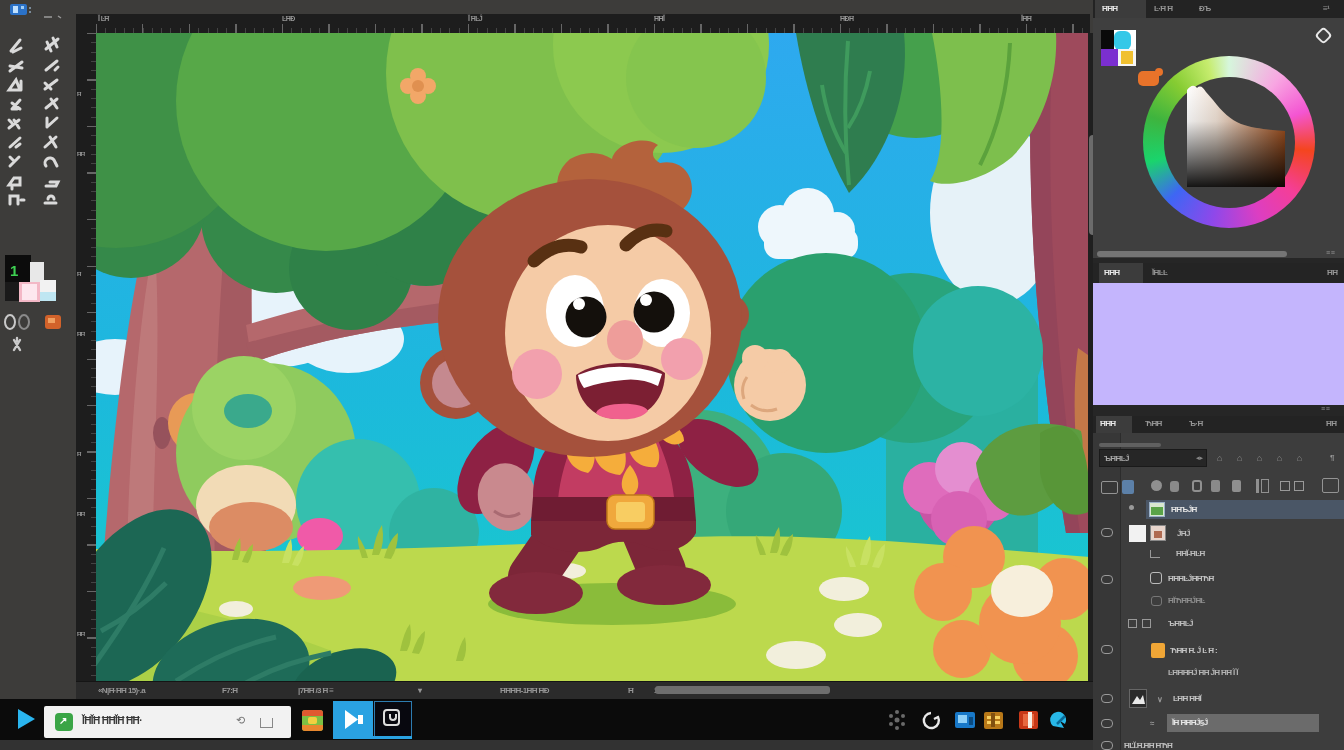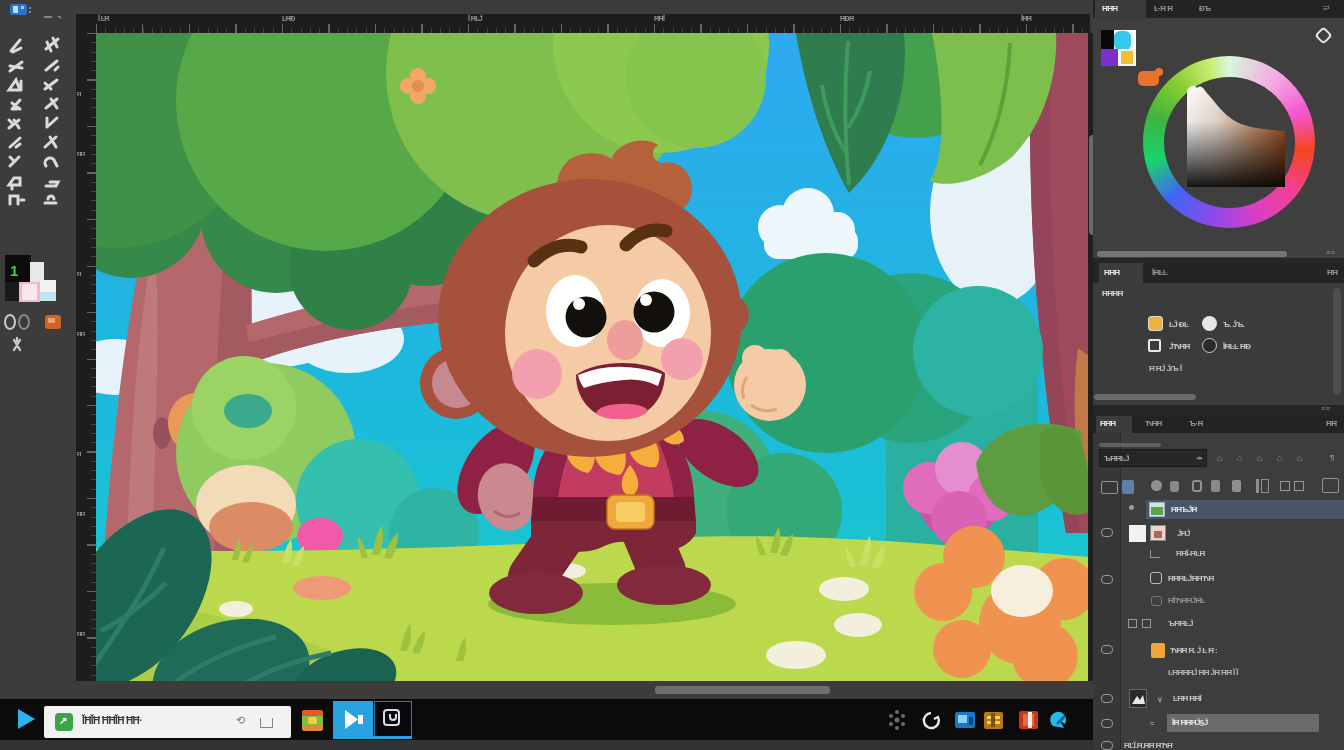--- a/index.html
+++ b/index.html
@@ -323,20 +323,29 @@
       <circle cx="441" cy="341" r="25" fill="#f2a0ad"></circle>
       <circle cx="586" cy="326" r="21" fill="#f2a0ad"></circle>
       <path d="M480,342 C500,327 548,326 569,340 C569,362 556,386 522,386 C496,386 480,366 480,342 Z" fill="#7c1f33"></path>
       <path d="M482,342 Q520,326 566,341 L562,353 Q545,345 528,347 Q504,349 488,355 Q483,348 482,342 Z" fill="#fff"></path>
       <path d="M500,380 C504,368 548,368 552,378 C546,385 534,387 522,386 C512,386 504,384 500,380 Z" fill="#f0618e"></path>
     </g>
   </svg>
   <div id="vsb" class="abs"></div>
   <div id="vsbthumb" class="abs"></div>
 
+  <div id="statusbar" class="abs">
+    <span class="gd" style="position:absolute;left:22px;top:4px">«N|Ħ·ĦĦ 15)·.a</span>
+    <span class="gd" style="position:absolute;left:146px;top:4px">F7:Ħ</span>
+    <span class="gd" style="position:absolute;left:222px;top:4px">|7ĦĦ /3 Ħ ≡</span>
+    <span class="gd" style="position:absolute;left:342px;top:4px">▾</span>
+    <span class="gd" style="position:absolute;left:424px;top:4px">ĦĦĦĦ-1ĦĦ ĦĐ</span>
+    <span class="gd" style="position:absolute;left:552px;top:4px">Ħ</span>
+    <span class="gd" style="position:absolute;left:578px;top:4px;color:#aaa">1/2</span>
+  </div>
   <div id="sbthumb" class="abs"></div>
 
   <div id="taskbar" class="abs">
     <div class="abs" style="left:18px;top:10px;width:0;height:0;border-left:17px solid #2ab5ef;border-top:10px solid transparent;border-bottom:10px solid transparent"></div>
     <div class="abs" style="left:44px;top:7px;width:247px;height:32px;background:#f2f2f2;border-radius:2px">
       <div class="abs" style="left:11px;top:7px;width:18px;height:18px;background:#3aa546;border-radius:4px"></div>
       <span style="position:absolute;left:15px;top:9px;font-size:10px;color:#fff;font-weight:bold;filter:blur(.3px)">↗</span>
       <span class="g" style="position:absolute;left:38px;top:9px;color:#3a3a3a;font-size:10px">ĬĦĬĦ ĦĦĬĦ ĦĦ·</span>
       <span style="position:absolute;left:192px;top:8px;font-size:11px;color:#777;filter:blur(.3px)">⟲</span>
       <div class="abs" style="left:216px;top:12px;width:13px;height:10px;border:1.5px solid #888;border-top:none"></div>
@@ -425,34 +434,20 @@
       <span class="gd" style="position:absolute;left:233px;top:231px;font-size:7px">≡ ≡</span>
     </div>
 
     <div class="abs" style="left:0;top:258px;width:251px;height:5px;background:#262626"></div>
     <div class="abs rtabs" style="top:263px;height:20px;background:#242424">
       <div class="rtab" style="left:6px;width:44px;height:20px">
           <span class="g tabtxt" style="left:5px;top:5px;color:#e8e8e8">ĦĦĦ</span>
         </div>
       <span class="gd tabtxt" style="left:59px;top:5px">ĬĦĿĿ</span>
       <span class="gd tabtxt" style="left:234px;top:5px">ĦĦ</span>
-    </div>
-    <div class="abs" style="left:0;top:283px;width:251px;height:122px;background:#3b3b3b">
-      <span class="g" style="position:absolute;left:9px;top:6px;color:#d5d5d5">ĦĦĦĦ</span>
-      <div class="abs" style="left:55px;top:33px;width:15px;height:15px;background:#f0b23e;border-radius:3px;border:1px solid #d8d8d8"></div>
-      <span class="g" style="position:absolute;left:76px;top:37px">ĿĴ ĐĿ</span>
-      <div class="abs" style="left:109px;top:33px;width:15px;height:15px;background:#e8e8e8;border-radius:50%"></div>
-      <span class="g" style="position:absolute;left:130px;top:37px">Ъ. ĴЪ.</span>
-      <div class="abs" style="left:55px;top:56px;width:13px;height:13px;border:2px solid #e8e8e8;border-radius:2px"></div>
-      <span class="g" style="position:absolute;left:76px;top:59px">ĴЋĦĦ</span>
-      <div class="abs" style="left:109px;top:55px;width:15px;height:15px;background:#2a2a2a;border:1.5px solid #cfcfcf;border-radius:50%"></div>
-      <span class="g" style="position:absolute;left:130px;top:59px">ĬĦĿĿ ĦĐ</span>
-      <span class="g" style="position:absolute;left:56px;top:81px;color:#bbb">Ħ  ĦĴ Ĵ/Ъ  Ĭ</span>
-      <div class="abs" style="left:1px;top:111px;width:102px;height:6px;background:#6a6a6a;border-radius:3px"></div>
-      <div class="abs" style="left:240px;top:5px;width:8px;height:107px;background:#4e4e4e;border-radius:4px"></div>
     </div>
 
     <div class="abs" style="left:0;top:405px;width:251px;height:11px;background:#262626">
       <span class="gd" style="position:absolute;left:228px;top:0;font-size:7px">≡ ≡</span>
     </div>
     <div class="abs rtabs" style="top:416px;height:17px">
       <div class="rtab" style="left:3px;width:36px;height:17px">
           <span class="g tabtxt" style="left:4px;top:3px;color:#e8e8e8">ĦĦĦ</span>
         </div>
       <span class="gd tabtxt" style="left:52px;top:3px">ЋĦĦ</span>

